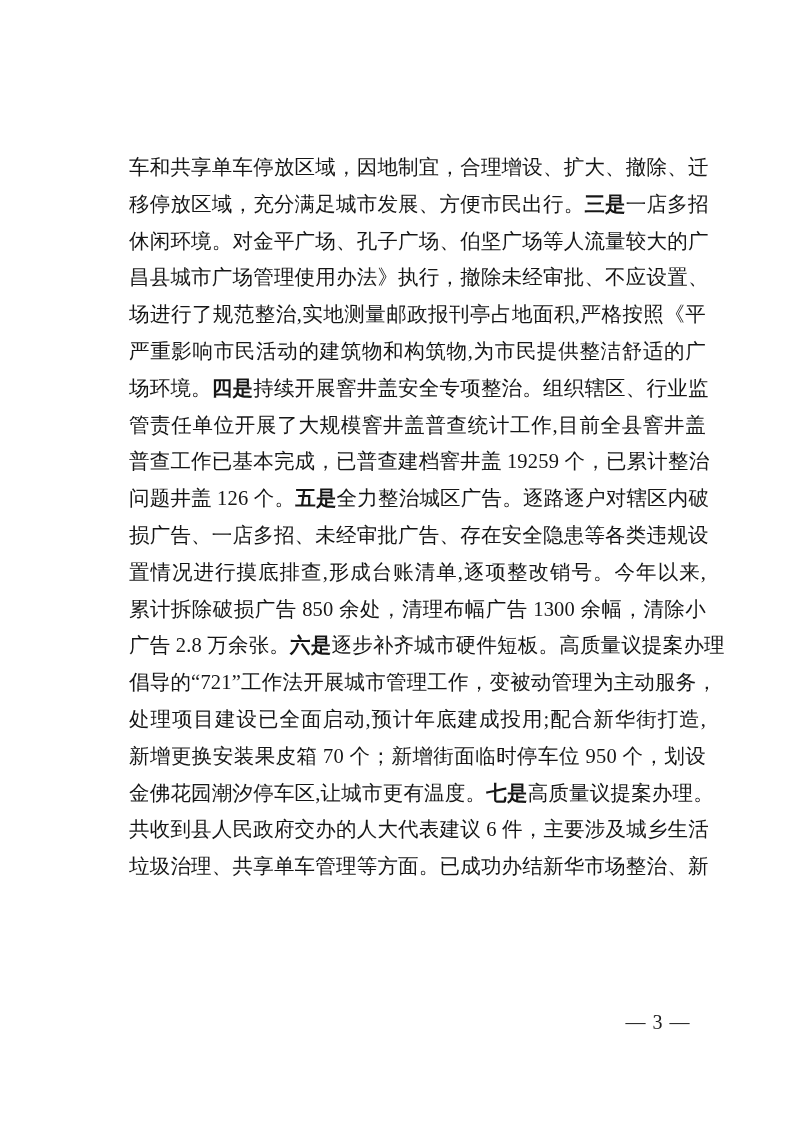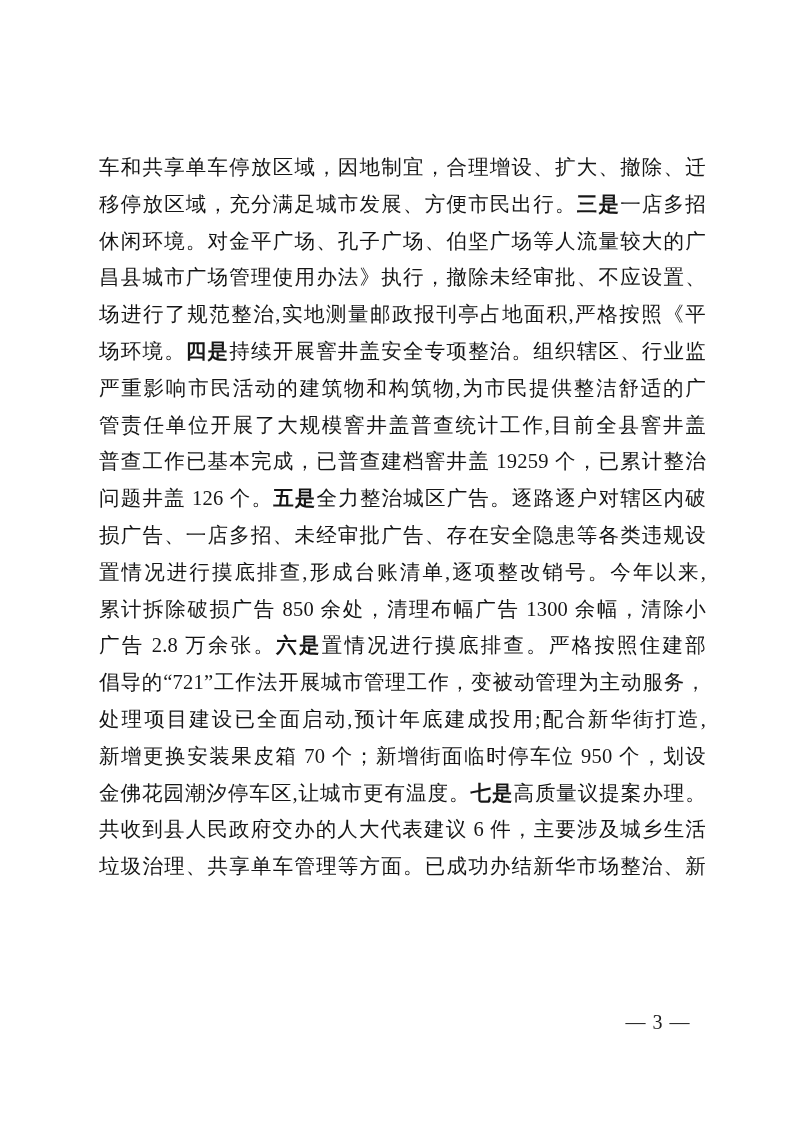--- a/index.html
+++ b/index.html
@@ -26,20 +26,21 @@
     line-height: 36.8px;
     letter-spacing: 0.2px;
   }
   .line {
     height: 36.8px;
     text-align: justify;
     text-align-last: justify;
     text-justify: inter-character;
     white-space: nowrap;
     overflow: visible;
+    margin-left: 30px;
   }
   .seg { font-weight: 400; }
   .seg-bold {
     font-weight: 700;
     font-family: Liberation Mono, monospace;
   }
   .page-number {
     position: absolute;
     left: 603px;
     top: 1008px;
@@ -54,29 +55,29 @@
 </head>
 <body>
 
 <div class="page">
   <div class="text-block">
       <div class="line"><span class="seg">车和共享单车停放区域，因地制宜，合理增设、扩大、撤除、迁</span></div>
       <div class="line"><span class="seg">移停放区域，充分满足城市发展、方便市民出行。</span><span class="seg seg-bold">三是</span><span class="seg">一店多招</span></div>
       <div class="line"><span class="seg">休闲环境。对金平广场、孔子广场、伯坚广场等人流量较大的广</span></div>
       <div class="line"><span class="seg">昌县城市广场管理使用办法》执行，撤除未经审批、不应设置、</span></div>
       <div class="line"><span class="seg">场进行了规范整治,实地测量邮政报刊亭占地面积,严格按照《平</span></div>
+      <div class="line"><span class="seg">严重影响市民活动的建筑物和构筑物,为市民提供整洁舒适的广</span></div>
       <div class="line"><span class="seg">场环境。</span><span class="seg seg-bold">四是</span><span class="seg">持续开展窨井盖安全专项整治。组织辖区、行业监</span></div>
-      <div class="line"><span class="seg">严重影响市民活动的建筑物和构筑物,为市民提供整洁舒适的广</span></div>
       <div class="line"><span class="seg">管责任单位开展了大规模窨井盖普查统计工作,目前全县窨井盖</span></div>
       <div class="line"><span class="seg">普查工作已基本完成，已普查建档窨井盖 19259 个，已累计整治</span></div>
       <div class="line"><span class="seg">问题井盖 126 个。</span><span class="seg seg-bold">五是</span><span class="seg">全力整治城区广告。逐路逐户对辖区内破</span></div>
       <div class="line"><span class="seg">损广告、一店多招、未经审批广告、存在安全隐患等各类违规设</span></div>
       <div class="line"><span class="seg">置情况进行摸底排查,形成台账清单,逐项整改销号。今年以来,</span></div>
       <div class="line"><span class="seg">累计拆除破损广告 850 余处，清理布幅广告 1300 余幅，清除小</span></div>
-      <div class="line"><span class="seg">广告 2.8 万余张。</span><span class="seg seg-bold">六是</span><span class="seg">置情况进行摸底排查。严格按照住建部</span></div>
+      <div class="line"><span class="seg">广告 2.8 万余张。</span><span class="seg seg-bold">六是</span><span class="seg">逐步补齐城市硬件短板。高质量议提案办理</span></div>
       <div class="line"><span class="seg">倡导的“721”工作法开展城市管理工作，变被动管理为主动服务，</span></div>
       <div class="line"><span class="seg">处理项目建设已全面启动,预计年底建成投用;配合新华街打造,</span></div>
       <div class="line"><span class="seg">新增更换安装果皮箱 70 个；新增街面临时停车位 950 个，划设</span></div>
       <div class="line"><span class="seg">金佛花园潮汐停车区,让城市更有温度。</span><span class="seg seg-bold">七是</span><span class="seg">高质量议提案办理。</span></div>
       <div class="line"><span class="seg">共收到县人民政府交办的人大代表建议 6 件，主要涉及城乡生活</span></div>
       <div class="line"><span class="seg">垃圾治理、共享单车管理等方面。已成功办结新华市场整治、新</span></div>
     </div>
   <div class="page-number">— 3 —</div>
 </div>
 

